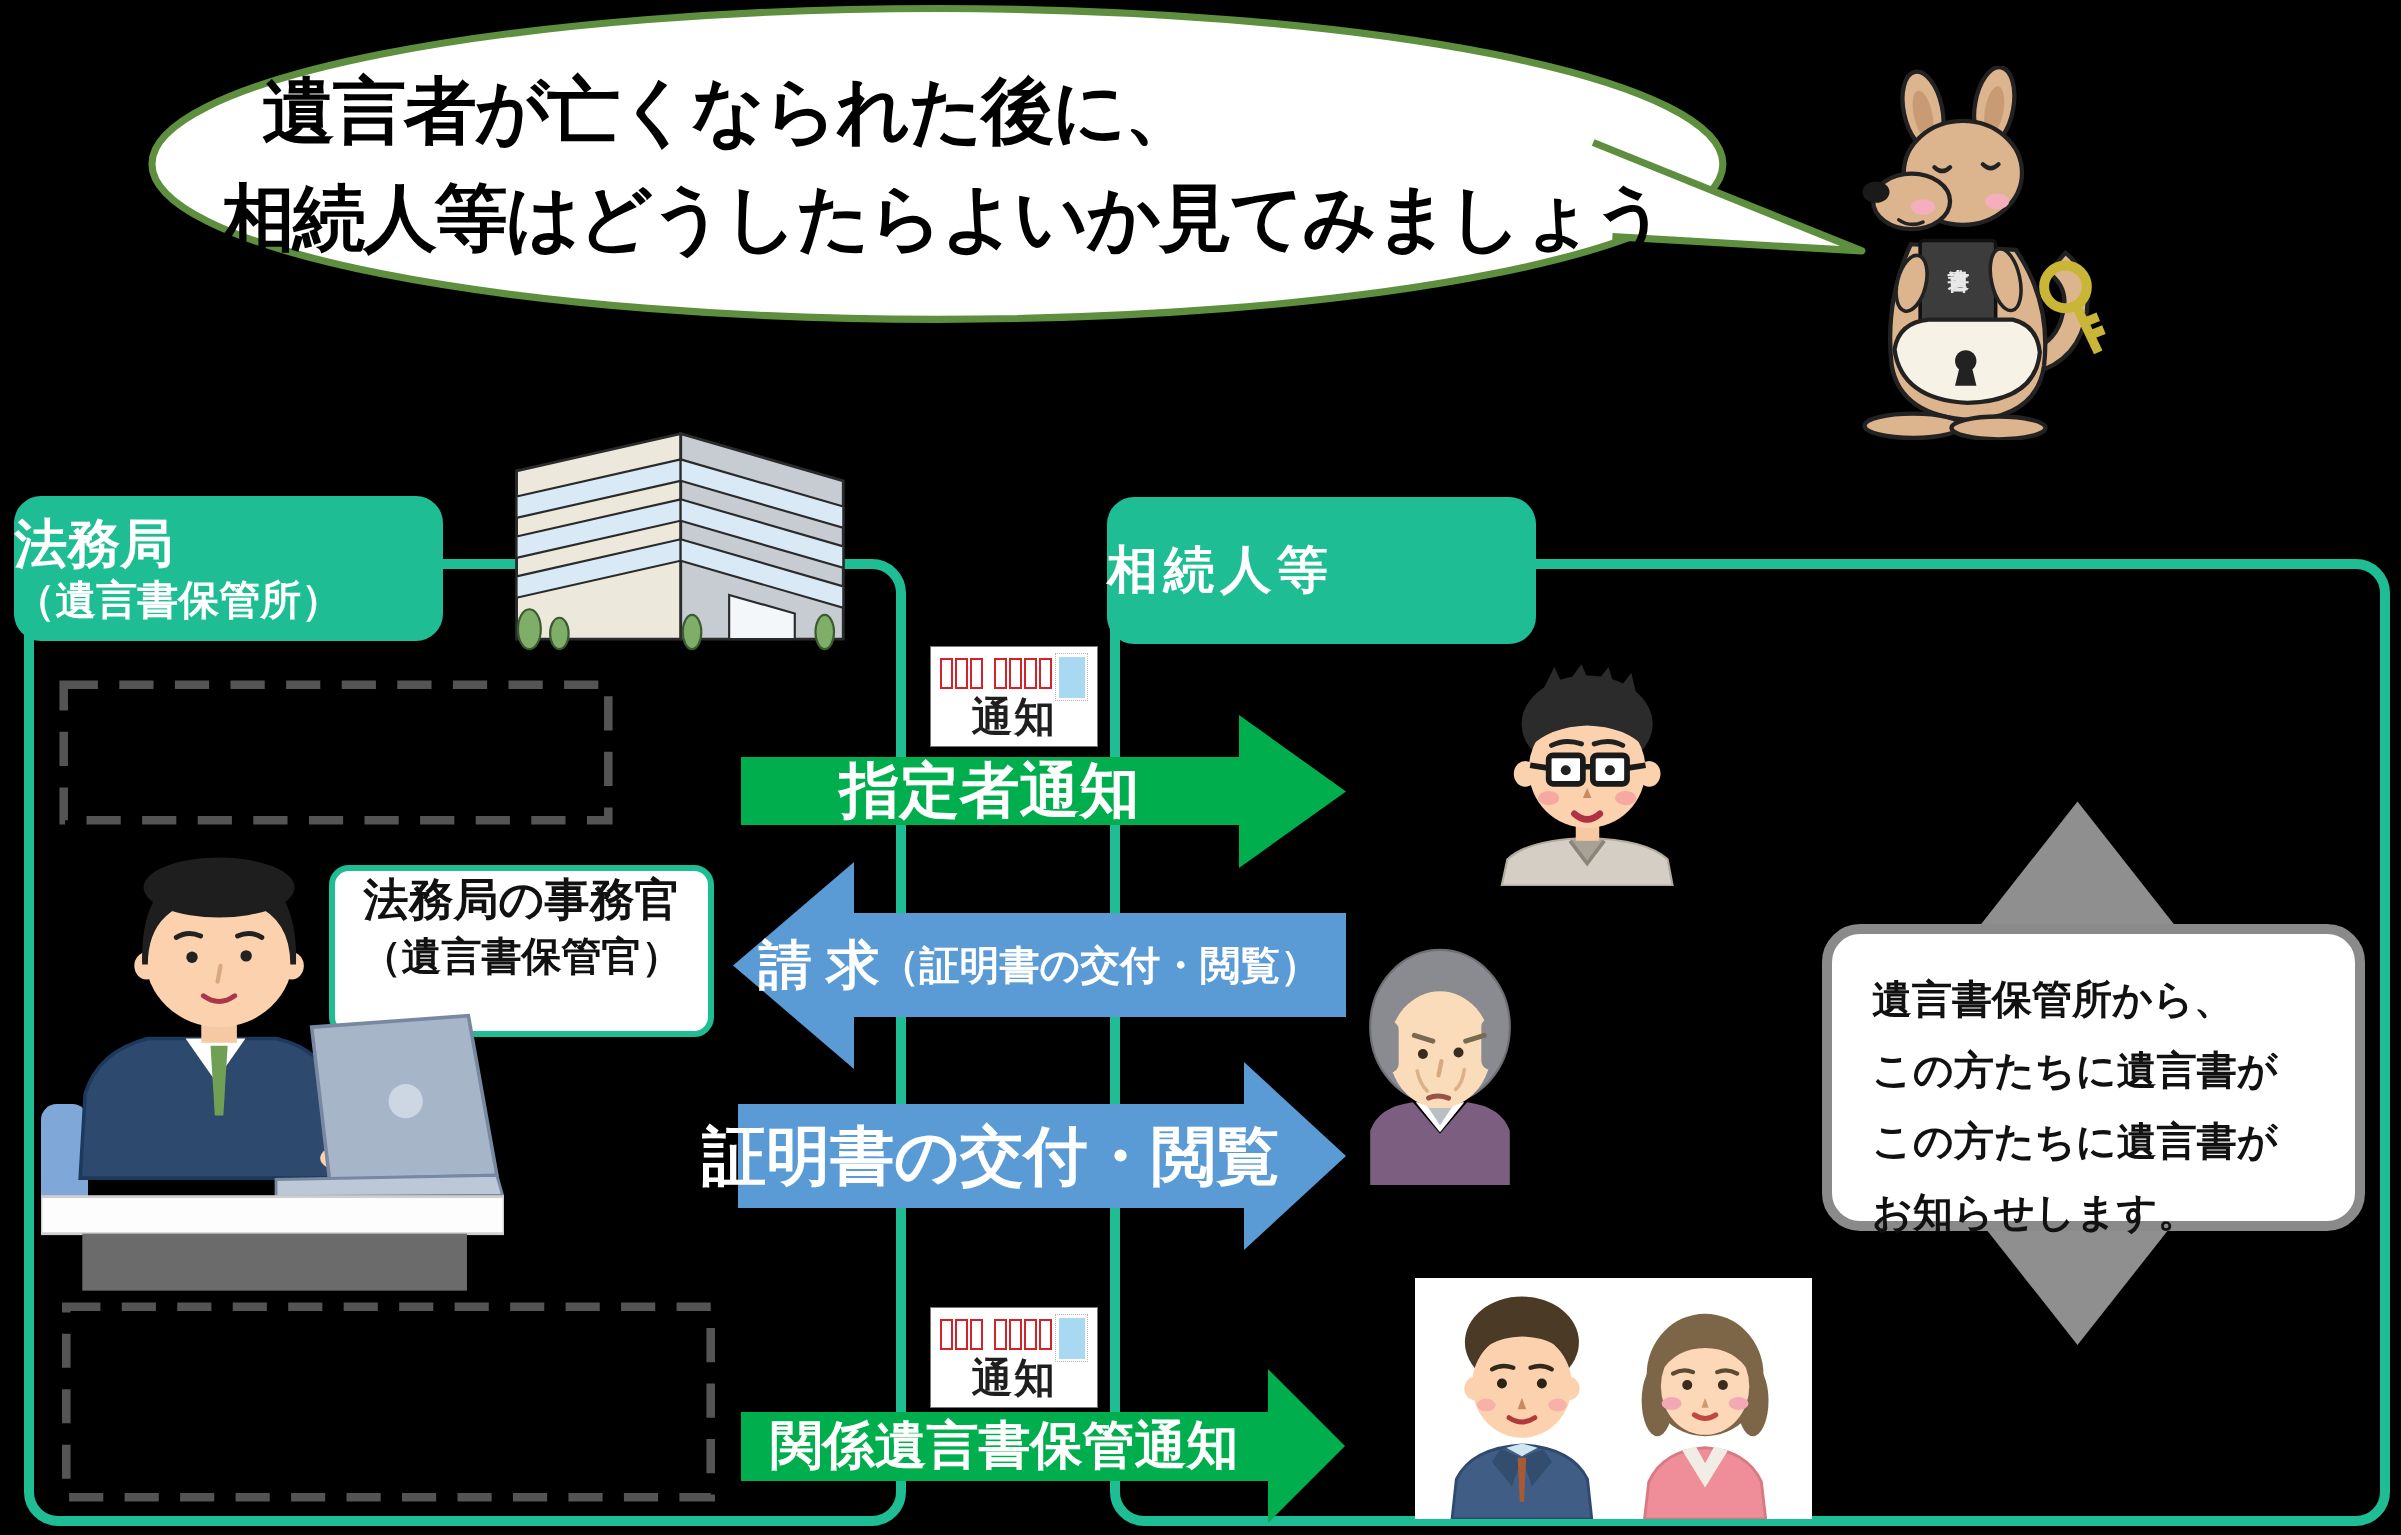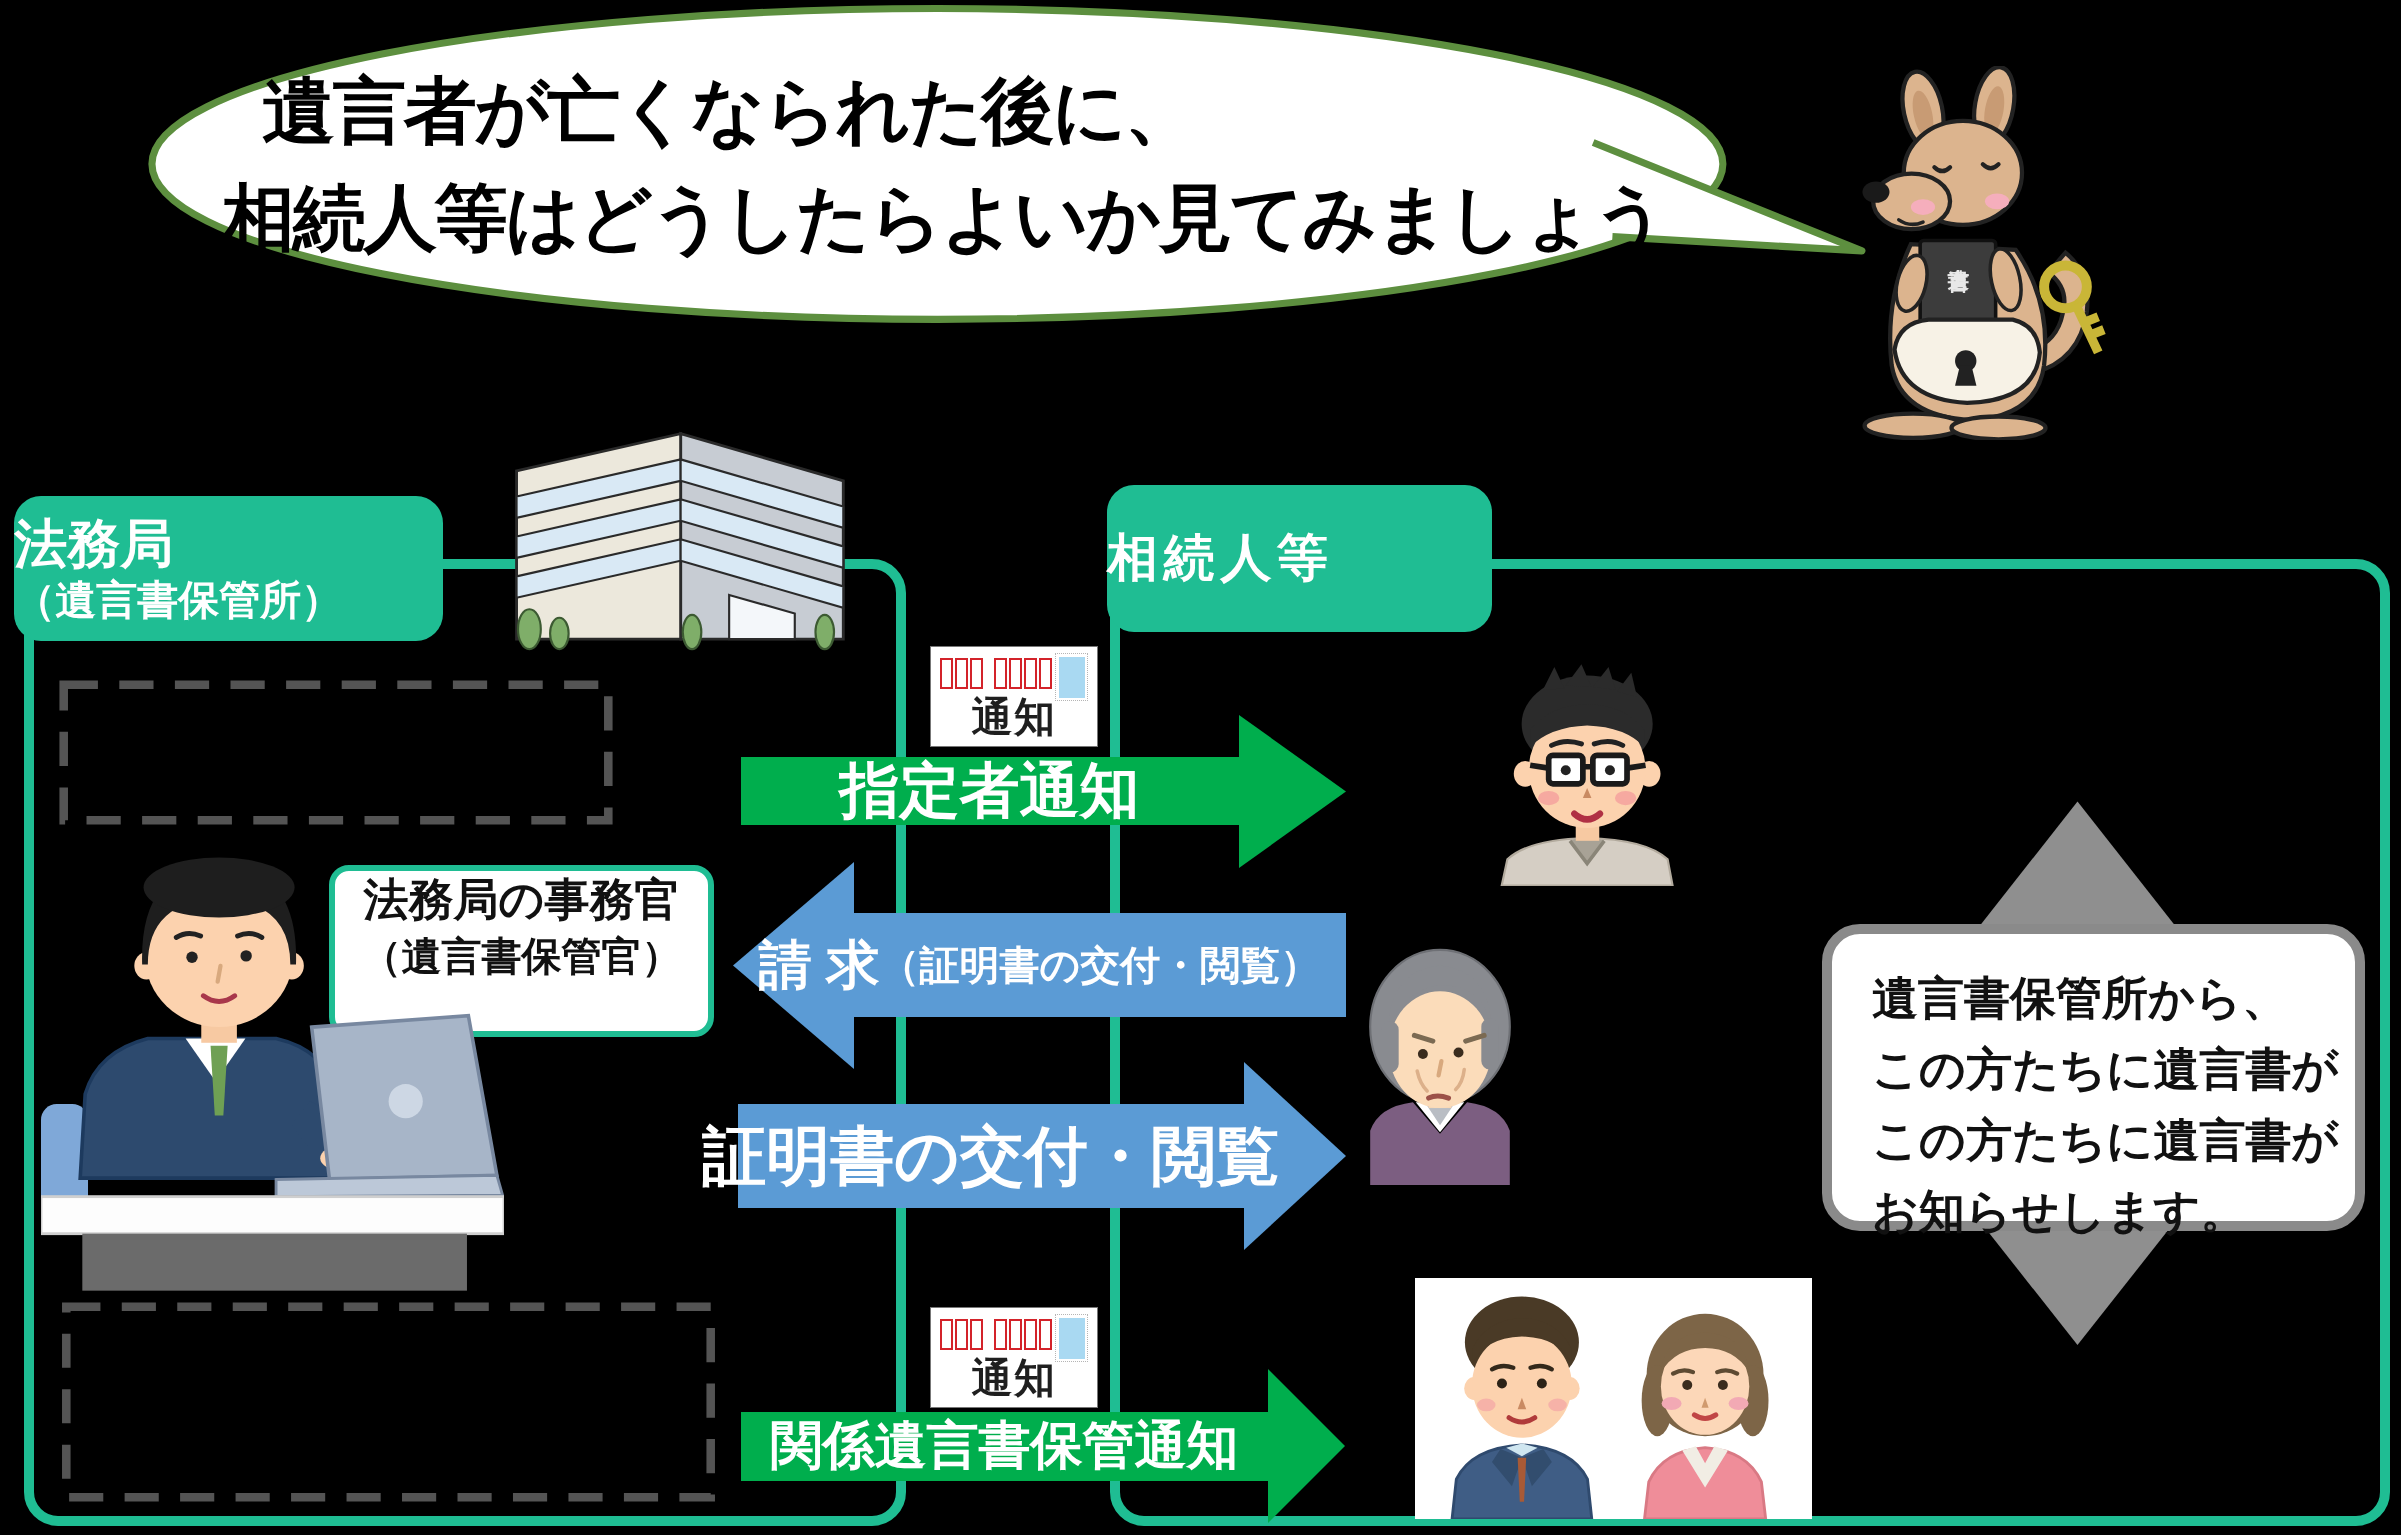--- a/index.html
+++ b/index.html
@@ -50,21 +50,21 @@
   .postal-gap{width:8.6px;}
   .stamp{position:absolute;top:6.4px;right:8.6px;width:33px;height:48px;background:#fff;
          border:1.4px dotted #b5b5b5;box-sizing:border-box;}
   .stamp-inner{position:absolute;inset:2.9px;background:#a9d9f2;}
   .env-label{position:absolute;left:0;right:0;bottom:1.4px;text-align:center;font-size:41px;
              font-weight:600;color:#1f1f1f;letter-spacing:1.4px;}
 
   
   .note-box{position:absolute;background:#fff;border:10.7px solid var(--note-border);border-radius:38px;
             box-sizing:border-box;color:#111;font-family:"DejaVu Serif",serif;font-weight:600;
-            font-size:46px;line-height:71px;padding:28.5px 0 0 40px;}
+            font-size:40px;line-height:71px;padding:28.5px 0 0 40px;}
   .gray-arrow polygon,.gray-arrow rect{fill:var(--gray-arrow);}
 
   .couple-card{position:absolute;background:#fff;}
   svg{display:block;}
 </style>
 </head>
 <body>
 
 <div id="canvas">
 
@@ -128,21 +128,21 @@
     <ellipse cx="30" cy="286" rx="16" ry="28" fill="#7fae69" stroke="#3c5a32" stroke-width="3"></ellipse>
     <ellipse cx="72" cy="292" rx="13" ry="22" fill="#7fae69" stroke="#3c5a32" stroke-width="3"></ellipse>
     <ellipse cx="258" cy="290" rx="13" ry="24" fill="#7fae69" stroke="#3c5a32" stroke-width="3"></ellipse>
     <ellipse cx="444" cy="290" rx="13" ry="24" fill="#7fae69" stroke="#3c5a32" stroke-width="3"></ellipse>
   </svg>
 
   <div class="panel-label" style="left:14.3px;top:496px;width:429px;height:145px;">
     <span class="t1">法務局</span>
     <span class="t2">（遺言書保管所）</span>
   </div>
-  <div class="panel-label" style="left:1107px;top:485px;width:385px;height:147px;">
+  <div class="panel-label" style="left:1107px;top:497px;width:429px;height:147px;">
     <span class="t-single">相続人等</span>
   </div>
 
   <svg class="abs dash-rect" style="left:58px;top:679px;" width="556" height="147" viewBox="0 0 780 206">
     <rect x="8" y="8" width="764" height="190"></rect>
   </svg>
   <svg class="abs dash-rect" style="left:60px;top:1301px;" width="657" height="202" viewBox="0 0 922 284">
     <rect x="8" y="8" width="906" height="268"></rect>
   </svg>
 

